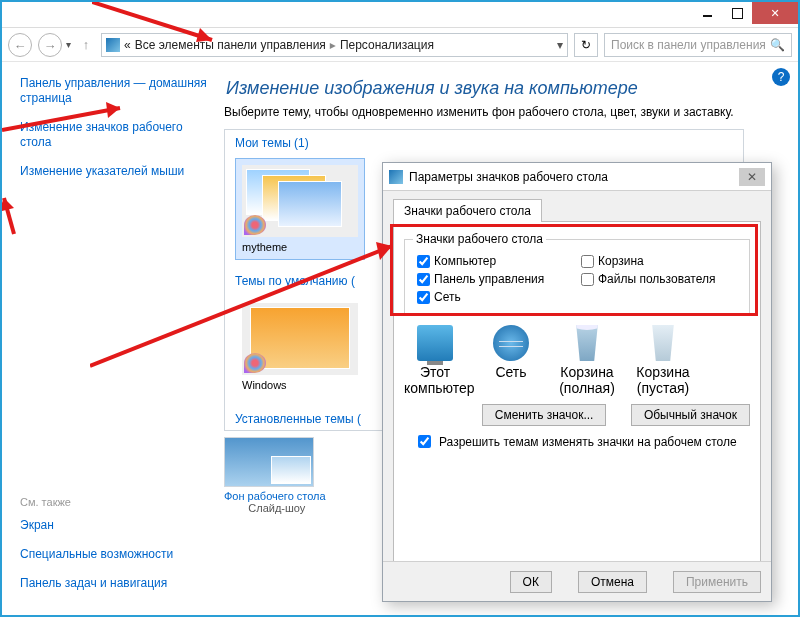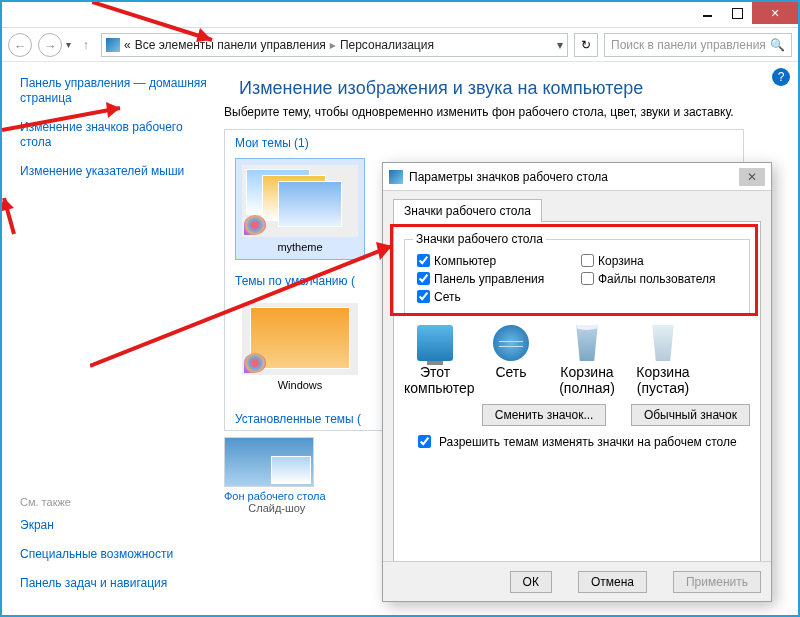--- a/index.html
+++ b/index.html
@@ -19,26 +19,26 @@
   .refreshbtn { width:24px; height:24px; border:1px solid #c1c9d0; display:flex; align-items:center; justify-content:center; font-size:12px; }
   .searchbox { width:188px; height:24px; border:1px solid #c1c9d0; display:flex; align-items:center; padding:0 6px; font-size:12px; color:#999; }
   .searchbox .mag { margin-left:auto; font-size:12px; color:#666; }
   .body { display:flex; height:calc(617px - 26px - 34px - 4px); }
   .sidebar { width:218px; padding:14px 10px 10px 18px; font-size:12px; display:flex; flex-direction:column; }
   .sidebar a { color:#0066cc; text-decoration:none; display:block; margin-bottom:14px; line-height:1.25; cursor:pointer; }
   .sidebar .spacer { flex:1; }
   .sidebar .see { color:#999; font-size:11px; margin-bottom:10px;margin-top:23px; }
   .content { flex:1; padding:8px 16px 8px 4px; position:relative; }
   .help { position:absolute; top:6px; right:8px; width:18px; height:18px; border-radius:50%; background:#0a6dc5; color:#fff; font-size:12px; display:flex; align-items:center; justify-content:center; }
-  .hdr-title { color:#1a5b9e; font-size:18px; margin:8px 15px 6px; }
+  .hdr-title { color:#1a5b9e; font-size:18px; margin:8px 2px 6px;font-style:italic; }
   .hdr-sub { font-size:12px; margin-bottom:10px; }
   .themes-box { border:1px solid #cfd6dd; border-top:1px solid #cfd6dd; width:520px; }
   .sect-title { color:#0066cc; font-size:12px; padding:6px 10px 4px; cursor:pointer; }
   .theme-row { display:flex; padding:4px 10px 8px; }
-  .theme-item { border:1px solid #85b9ef; background:#d7e8ff; padding:6px; width:130px; text-align:center; font-size:11px; }
+  .theme-item { border:1px solid #85b9ef; background:#d7e8ff; padding:6px; width:130px; font-size:11px; }
   .theme-item.plain { border:1px solid transparent; background:transparent; }
   .theme-thumb { width:116px; height:72px; margin:0 auto 4px; background:#eee; position:relative; overflow:hidden; }
   .theme-thumb .p1,.theme-thumb .p2,.theme-thumb .p3 { position:absolute; width:64px; height:46px; border:1px solid #fff; }
   .theme-thumb .p1 { background:linear-gradient(#9fd2ff,#fff); top:4px; left:4px; }
   .theme-thumb .p2 { background:linear-gradient(#f6c44e,#fff); top:10px; left:20px; }
   .theme-thumb .p3 { background:linear-gradient(#7fb7f0,#e8f2ff); top:16px; left:36px; }
   .theme-thumb .pal { position:absolute; bottom:2px; left:2px; width:22px; height:20px; background:radial-gradient(circle,#e67 20%, #6ae 40%, #ea6 60%, #a6e 80%); border-radius:50% 50% 50% 0; }
   .theme-thumb.win .p1 { background:linear-gradient(#f7a330,#f9cf84); width:100px; height:62px; top:4px; left:8px; }
   .below-row { display:flex; gap:24px; padding:6px 0; }
   .tile { text-align:center; font-size:11px; }
@@ -50,21 +50,21 @@
   .dialog { position:absolute; top:160px; left:380px; width:390px; height:440px; border:1px solid #9aa3ad; background:#f0f0f0; box-shadow:4px 4px 14px rgba(0,0,0,.25); z-index:5; }
   .dlg-title { height:28px; background:#fff; border-bottom:1px solid #d0d0d0; display:flex; align-items:center; padding:0 6px; font-size:12px; }
   .dlg-title .ic { width:14px; height:14px; background:linear-gradient(135deg,#1d74b5,#7fc4e7); margin-right:6px; }
   .dlg-title .x { margin-left:auto; width:26px; height:18px; background:#ccc; color:#555; display:flex; align-items:center; justify-content:center; font-size:12px; }
   .dlg-body { padding:8px 10px; }
   .tabhdr { background:#fff; border:1px solid #bcbcbc; border-bottom:none; display:inline-block; padding:4px 10px; font-size:12px; position:relative; z-index:1; }
   .tabpane { border:1px solid #bcbcbc; background:#fff; margin-top:-1px; padding:10px; height:344px; position:relative; }
   fieldset.iconset { border:1px solid #d0d0d0; padding:6px 8px 8px; margin:0; }
   fieldset.iconset legend { font-size:12px; padding:0 3px; }
   .cb-grid { display:flex; flex-wrap:wrap; font-size:12px; }
-  .cb-grid label { width:50%; padding:2px 4px; display:flex; align-items:flex-start; gap:4px; }
+  .cb-grid label { width:50%; padding:2px 4px; display:flex; align-items:flex-end; gap:4px; }
   .cb-grid input { margin:0; width:13px; height:13px; }
   .red-box { position:absolute; border:3px solid #e21a1a; pointer-events:none; }
   .icon-grid { display:flex; flex-wrap:wrap; gap:6px 14px; padding:10px 0 4px; font-size:14px; text-align:center; }
   .icon-grid .cell { width:62px; }
   .icon-grid .ig { width:36px; height:36px; margin:0 auto 3px; border-radius:4px; }
   .ig.pc { background:linear-gradient(#5bb8e8,#227cb8); border-radius:3px; position:relative; }
   .ig.pc::after { content:""; position:absolute; bottom:-4px; left:10px; width:16px; height:4px; background:#888; }
   .ig.user { background:radial-gradient(circle at 50% 35%, #f7c79a 30%, transparent 31%), linear-gradient(#36a349,#2c7a37); border-radius:50% 50% 10% 10%; }
   .ig.net { background:radial-gradient(circle,#6bb9ea,#1a6aa8); border-radius:50%; position:relative; }
   .ig.net::after { content:""; position:absolute; top:16px; left:6px; width:24px; height:4px; border-top:1px solid #cde; border-bottom:1px solid #cde; }

